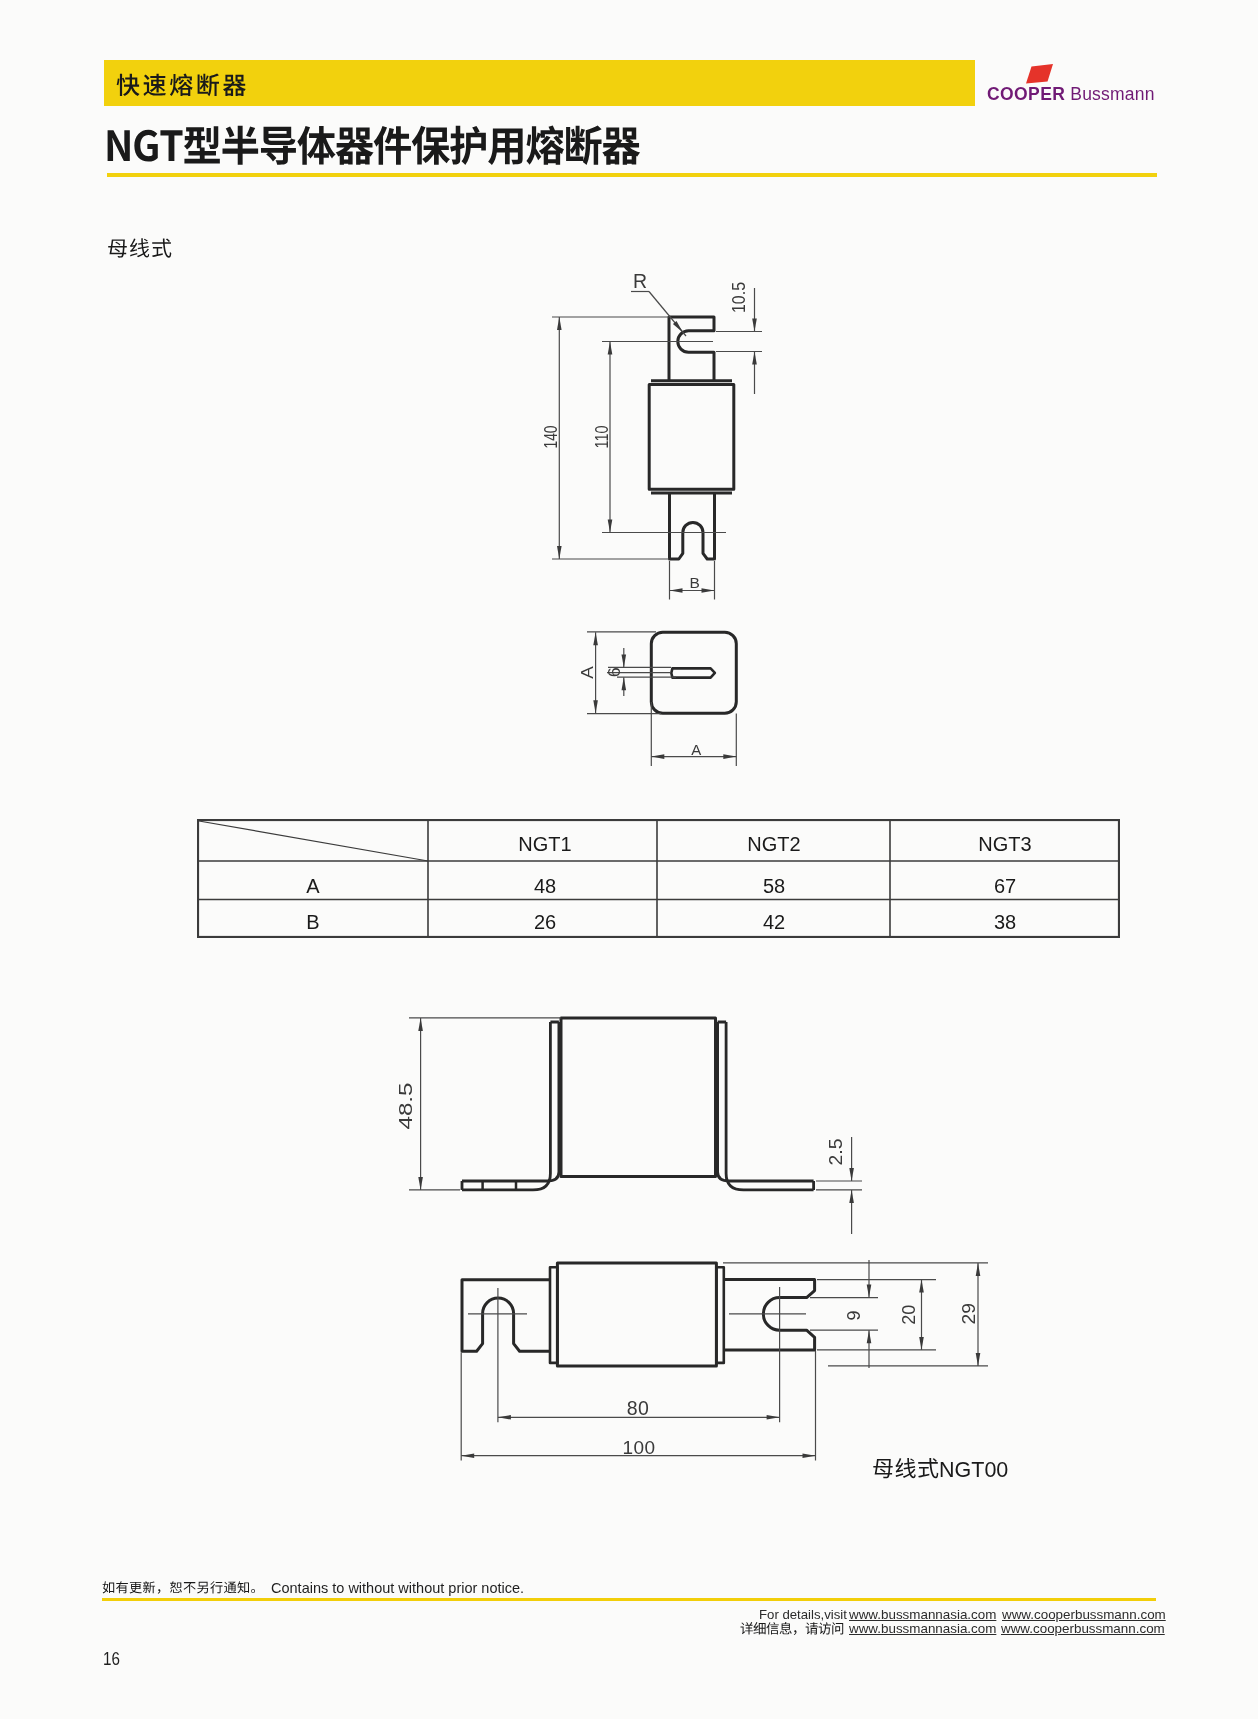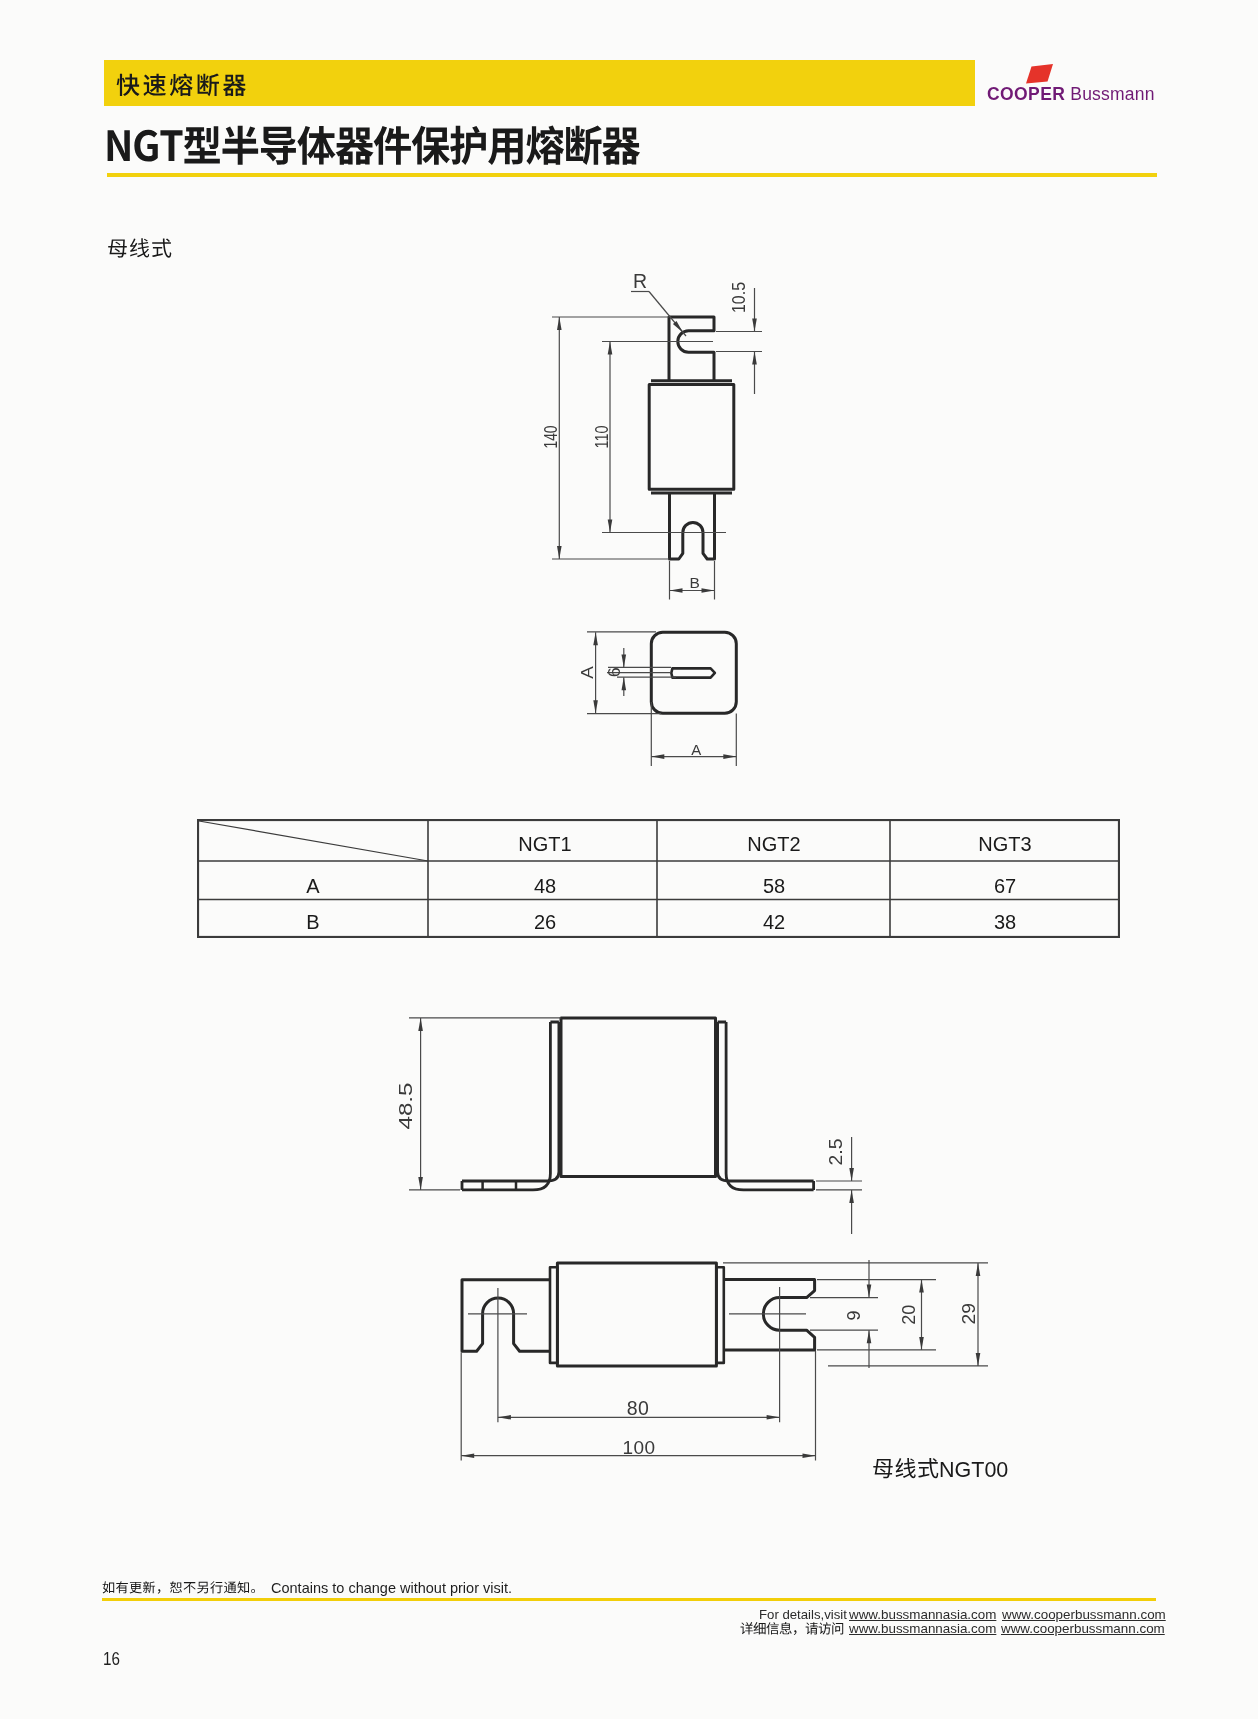--- a/index.html
+++ b/index.html
@@ -237,21 +237,21 @@
         <text x="577" y="74">58</text>
         <text x="808" y="74">67</text>
     <text x="116" y="110">B</text>
         <text x="348" y="110">26</text>
         <text x="577" y="110">42</text>
         <text x="808" y="110">38</text>
   </g>
 </svg>
 </div>
 
-<div class="abs" style="left:271px;top:1579.5px;font-size:14.5px;color:#1f1f1f;">Contains to change without prior visit.</div>
+<div class="abs" style="left:271px;top:1579.5px;font-size:14.5px;color:#1f1f1f;">Contains to without without prior notice.</div>
 
 <div class="abs" style="left:102px;top:1597.5px;width:1054px;height:3.5px;background:#f2ce09;"></div>
 
 <div class="abs" style="left:759px;top:1607px;font-size:13.2px;color:#2b2b2b;">For details,visit</div>
 <div class="abs" style="left:849px;top:1607px;font-size:13.4px;color:#2b2b2b;text-decoration:underline;">www.bussmannasia.com</div>
 <div class="abs" style="left:1002px;top:1607px;font-size:13.4px;color:#2b2b2b;text-decoration:underline;">www.cooperbussmann.com</div>
 
 <div class="abs" style="left:849px;top:1621px;font-size:13.4px;color:#2b2b2b;text-decoration:underline;">www.bussmannasia.com</div>
 <div class="abs" style="left:1001px;top:1621px;font-size:13.4px;color:#2b2b2b;text-decoration:underline;">www.cooperbussmann.com</div>
 

